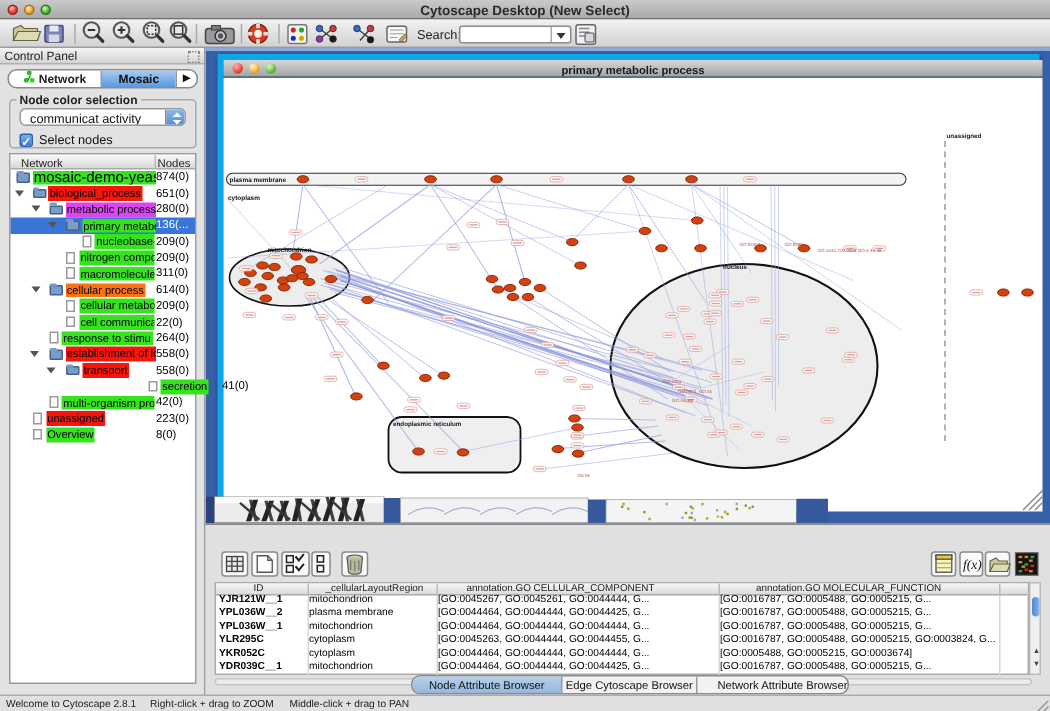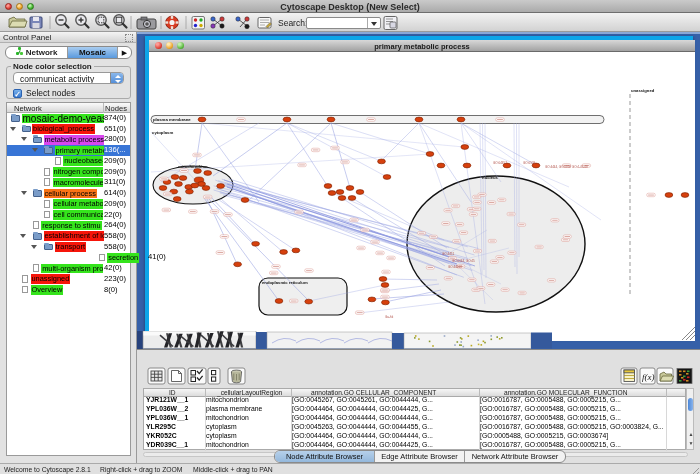--- a/index.html
+++ b/index.html
@@ -737,22 +737,22 @@
 </div>
 <div style="position:absolute;left:143px;top:440.5px;width:543px;height:8.9px;font-size:6.8px;line-height:8.9px;white-space:nowrap">
 <span style="position:absolute;left:3px;font-weight:bold">YDR039C__1</span>
 <span style="position:absolute;left:63px">mitochondrion</span>
 <span style="position:absolute;left:149px;width:186px;overflow:hidden">[GO:0044464, GO:0044444, GO:0044425, G...</span>
 <span style="position:absolute;left:337px;width:186px;overflow:hidden">[GO:0016787, GO:0005488, GO:0005215, G...</span>
 </div>
 
 <div class="abs" style="left:274px;top:450px;width:292px;height:12.5px;background:#f2f2f2;border:1px solid #8a8a8a;border-radius:6px;display:flex;overflow:hidden">
   <div style="width:100px;background:linear-gradient(#b6d0ea,#94b8dc);border-right:1px solid #999;font-size:7.5px;line-height:12px;text-align:center;color:#111">Node Attribute Browser</div>
-  <div style="width:90px;border-right:1px solid #999;font-size:7.5px;line-height:12px;text-align:center;color:#111">Edge Attribute Browser</div>
-  <div style="flex:1;font-size:7.5px;line-height:12px;text-align:center;color:#111">Network Attribute Browser</div>
+  <div style="width:90px;border-right:1px solid #999;font-size:7.5px;line-height:12px;text-align:center;color:#111">Edge Cytoscape Browser</div>
+  <div style="flex:1;font-size:7.5px;line-height:12px;text-align:right;color:#111">Network Attribute Browser</div>
 </div>
 
 <div class="abs" style="left:0;top:463px;width:700px;height:11px;background:#e0e0e0;border-top:1px solid #aaa">
   <span class="abs" style="left:4px;top:2px;font-size:6.8px;color:#222">Welcome to Cytoscape 2.8.1</span>
   <span class="abs" style="left:100px;top:2px;font-size:6.8px;color:#222">Right-click + drag to ZOOM</span>
   <span class="abs" style="left:193px;top:2px;font-size:6.8px;color:#222">Middle-click + drag to PAN</span>
 </div>
 <div class="abs" style="left:688px;top:464px;width:12px;height:10px">
 <svg width="12" height="10">
       <g stroke="#999" stroke-width="1">

